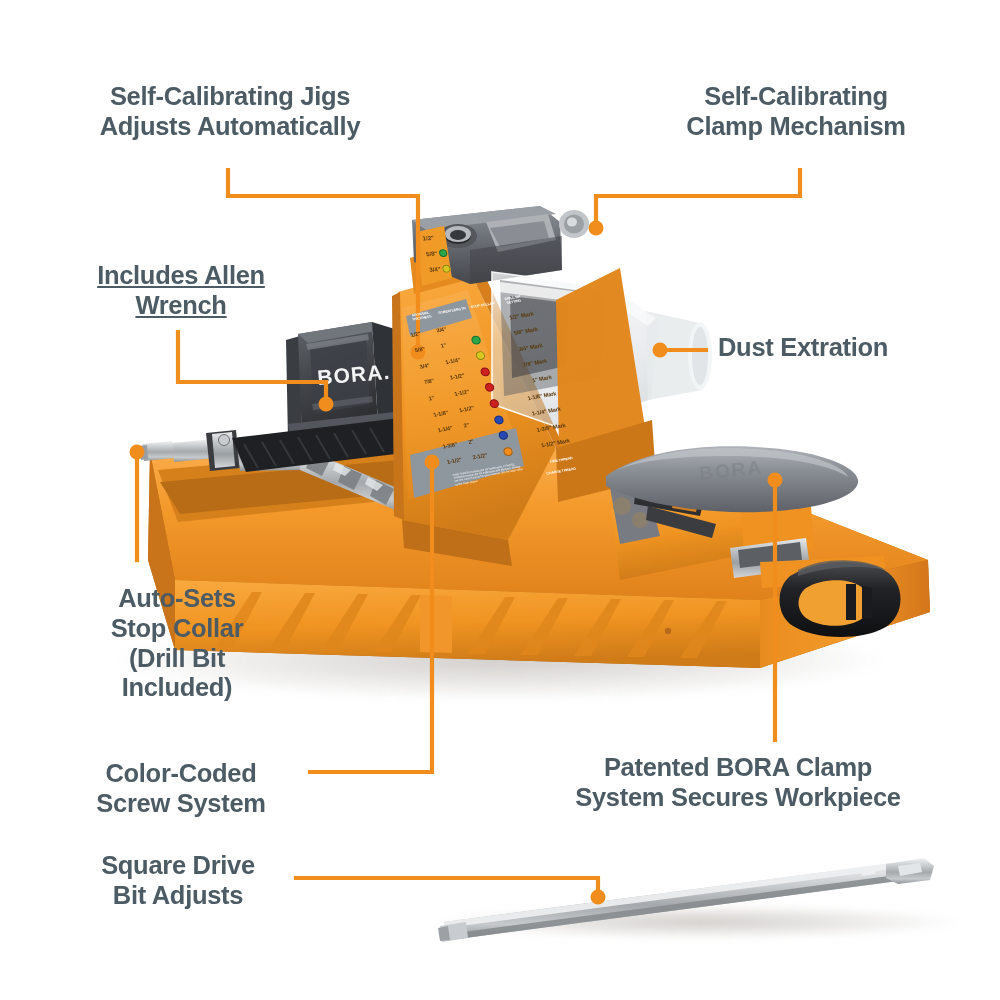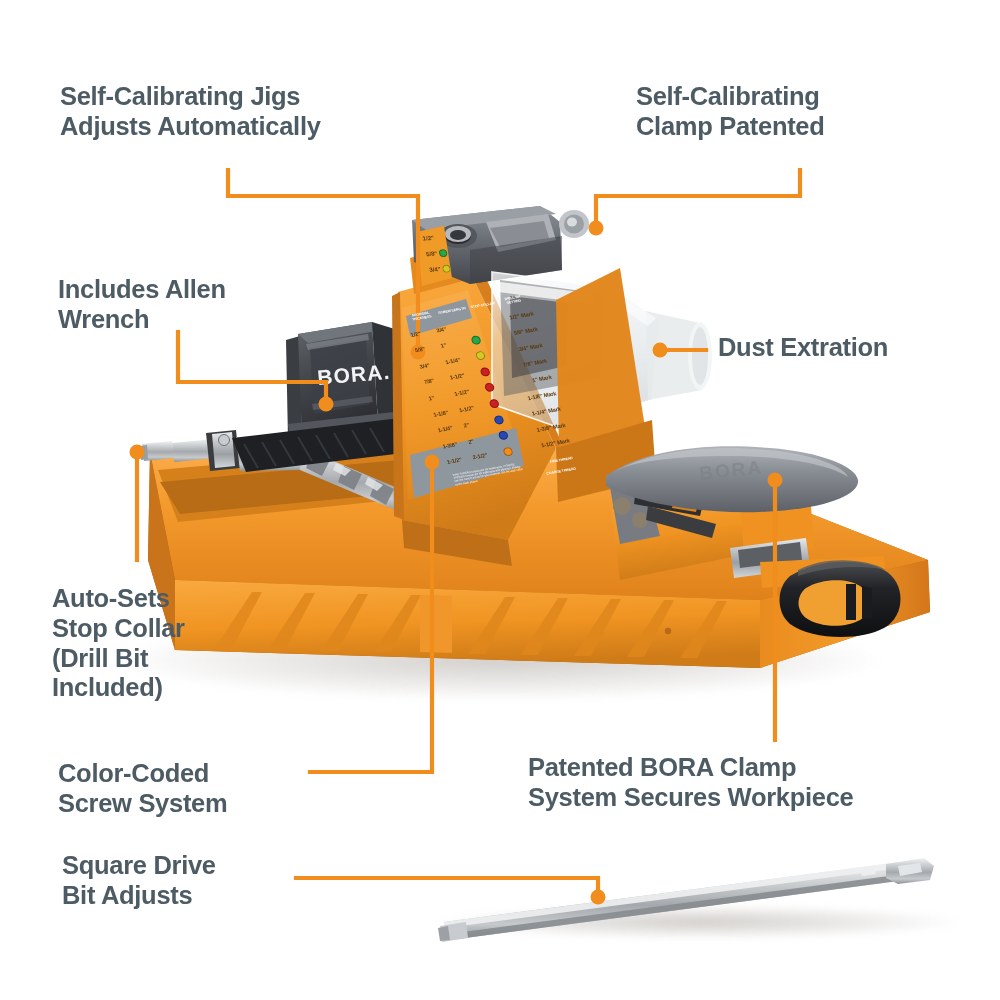--- a/index.html
+++ b/index.html
@@ -14,21 +14,21 @@
   
   .callout {
     position:absolute;
     color:#4c5b64;
     font-weight:bold;
     font-size:25.5px;
     line-height:1.17;
     letter-spacing:-0.3px;
     white-space:pre-line;
   }
-  .ca-center { text-align:left; }
+  .ca-center { text-align:center; }
   .ca-left   { text-align:left; }
 
   
   #leaders { position:absolute; inset:0; width:1000px; height:1000px; pointer-events:none; }
 
   
   #product { position:absolute; left:0; top:0; width:1000px; height:1000px; }
 
   
   .shadow-blob{
@@ -458,23 +458,23 @@
             <span>COARSE THREAD</span>
           </span>
         </div>
       </div>
   </div>
 
   <div class="callout ca-center" style="left:60px; top:82px; width:340px;">Self-Calibrating Jigs
 Adjusts Automatically</div>
 
   <div class="callout ca-center" style="left:636px; top:82px; width:320px;">Self-Calibrating
-Clamp Patented</div>
-
-  <div class="callout ca-center" style="left:58px; top:275px; width:246px;">Includes Allen
+Clamp Mechanism</div>
+
+  <div class="callout ca-center" style="left:58px; top:261px; width:246px;text-decoration:underline;">Includes Allen
 Wrench</div>
 
   <div class="callout ca-left" style="left:718px; top:333px; width:270px;">Dust Extration</div>
 
   <div class="callout ca-center" style="left:52px; top:584px; width:250px;">Auto-Sets
 Stop Collar
 (Drill Bit
 Included)</div>
 
   <div class="callout ca-center" style="left:58px; top:759px; width:246px;">Color-Coded

